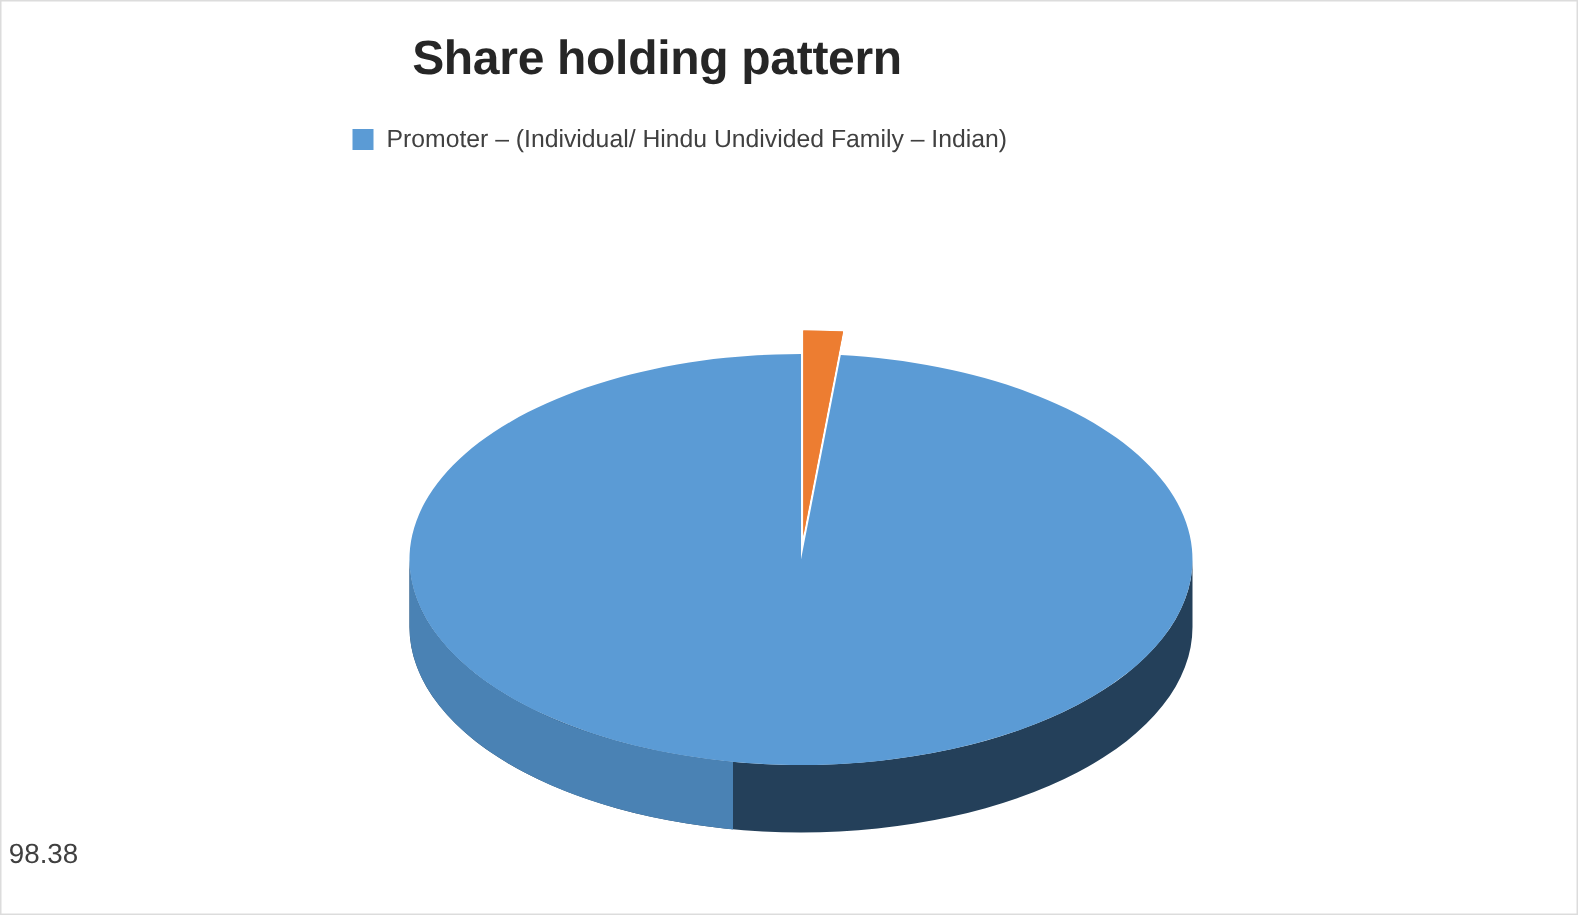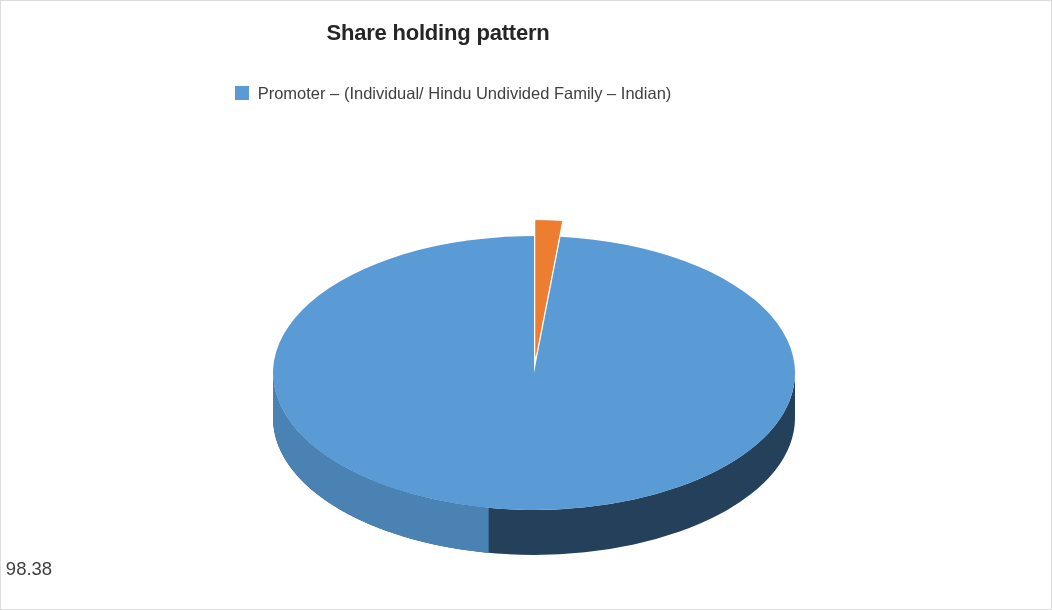--- a/index.html
+++ b/index.html
@@ -18,21 +18,21 @@
     font-family: "Liberation Sans", sans-serif;
   }
   
   #chart-title {
     position: absolute;
     left: 0;
     top: 19px;
     width: 874px;
     text-align: center;
     font-family: "Liberation Sans", sans-serif;
-    font-size: 22px;
+    font-size: 32px;
     font-weight: bold;
     color: #262626;
     letter-spacing: -0.2px;
     white-space: nowrap;
   }
   
   #chart-legend {
     position: absolute;
     left: 0;
     top: 84px;

